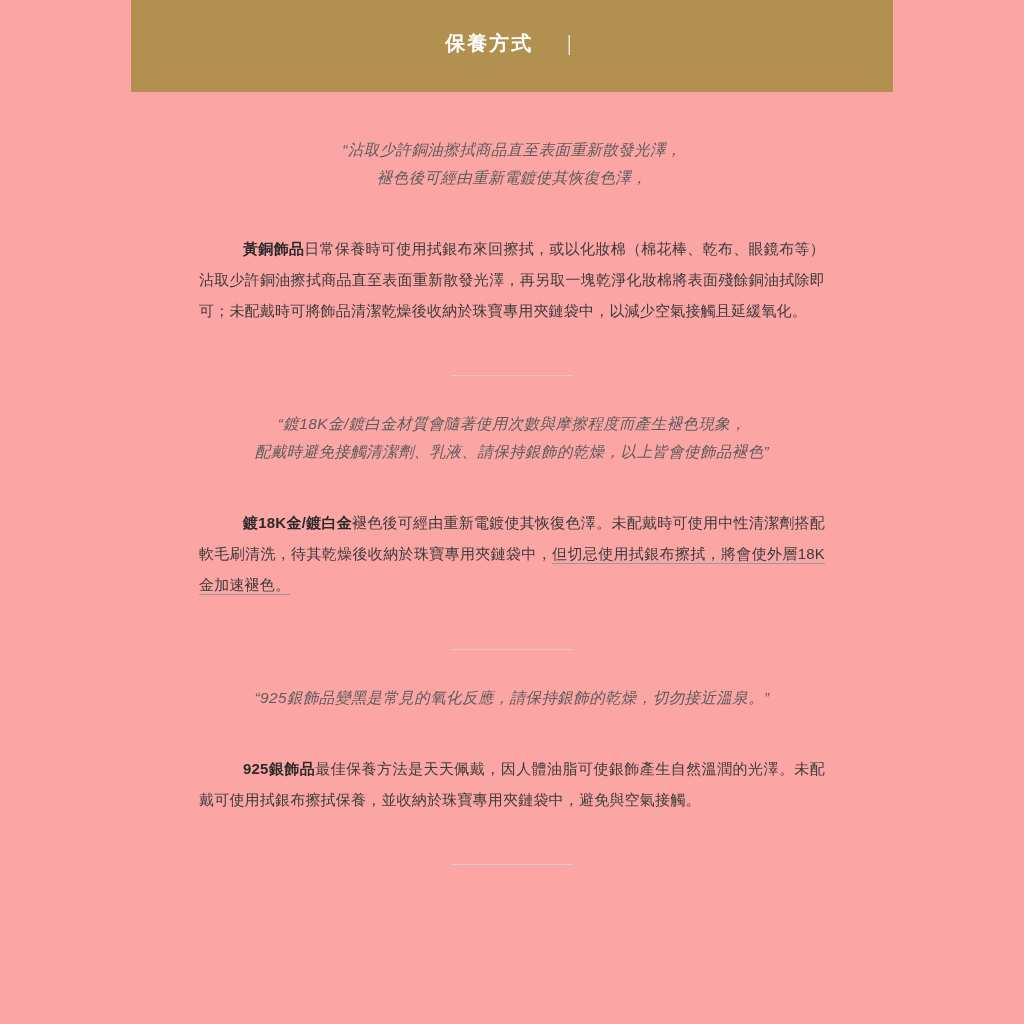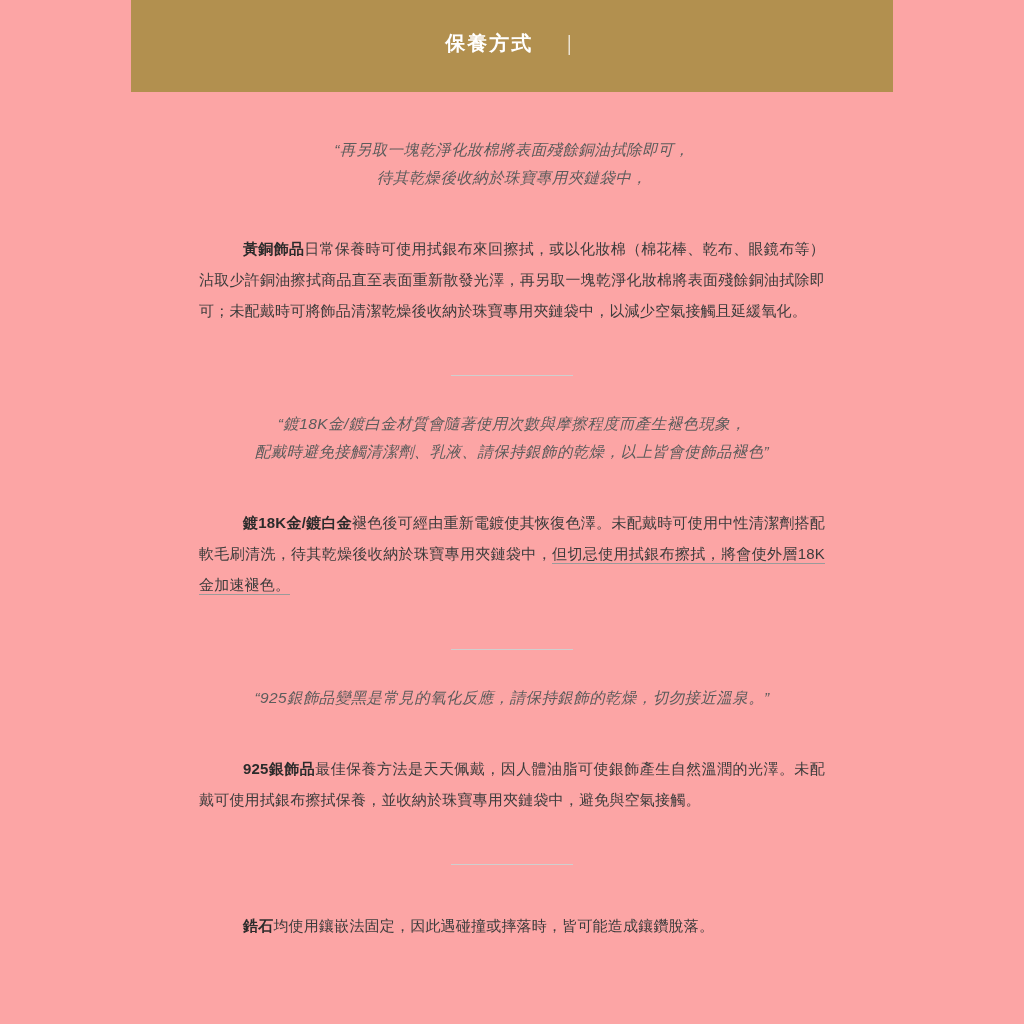--- a/index.html
+++ b/index.html
@@ -126,22 +126,22 @@
       <span class="header-divider">｜</span>
     </div>
   </div>
 
   <div class="content">
 
     <div class="sp-1"></div>
 
     <div class="block">
       <div class="quote">
-        <span class="quote-line">“再另取一塊乾淨化妝棉將表面殘餘銅油拭除即可，</span>
-        <span class="quote-line">待其乾燥後收納於珠寶專用夾鏈袋中，</span>
+        <span class="quote-line">“沾取少許銅油擦拭商品直至表面重新散發光澤，</span>
+        <span class="quote-line">褪色後可經由重新電鍍使其恢復色澤，</span>
       </div>
       <div class="sp-2"></div>
       <p class="para">
         <span class="lead">黃銅飾品</span><span>日常保養時可使用拭銀布來回擦拭，或以化妝棉（棉花棒、乾布、眼鏡布等）沾取少許銅油擦拭商品直至表面重新散發光澤，再另取一塊乾淨化妝棉將表面殘餘銅油拭除即可；未配戴時可將飾品清潔乾燥後收納於珠寶專用夾鏈袋中，以減少空氣接觸且延緩氧化。</span>
       </p>
     </div>
 
     <div class="sp-3"></div>
     <div class="rule"></div>
     <div class="sp-4"></div>
@@ -168,24 +168,15 @@
       <div class="sp-2"></div>
       <p class="para">
         <span class="lead">925銀飾品</span><span>最佳保養方法是天天佩戴，因人體油脂可使銀飾產生自然溫潤的光澤。未配戴可使用拭銀布擦拭保養，並收納於珠寶專用夾鏈袋中，避免與空氣接觸。</span>
       </p>
     </div>
 
     <div class="sp-3"></div>
     <div class="rule"></div>
     <div class="sp-5"></div>
 
-    <div class="block">
-      <p class="para">
-        <span class="lead">鋯石</span><span>均使用鑲嵌法固定，因此遇碰撞或摔落時，皆可能造成鑲鑽脫落。</span>
-      </p>
-      <div class="sp-small"></div>
-      <p class="para">
-        
-      </p>
-    </div>
 
   </div>
 </div>
 
 </body></html>

